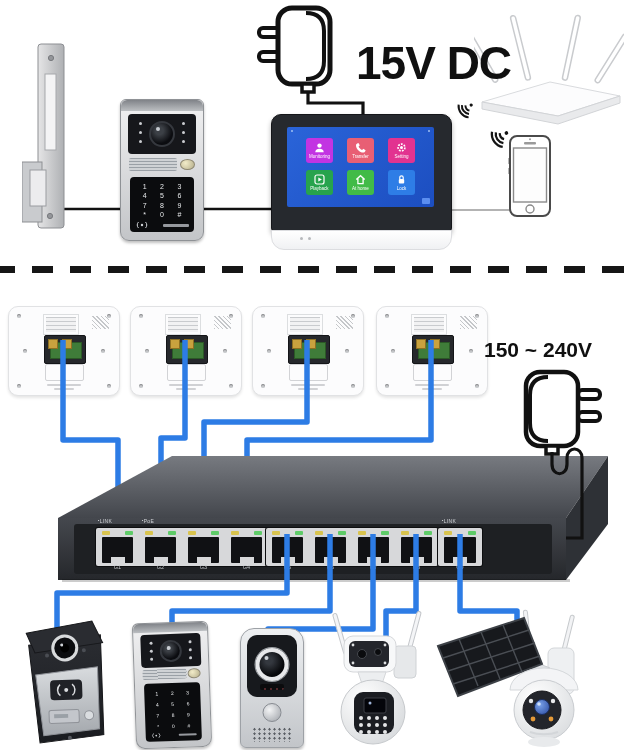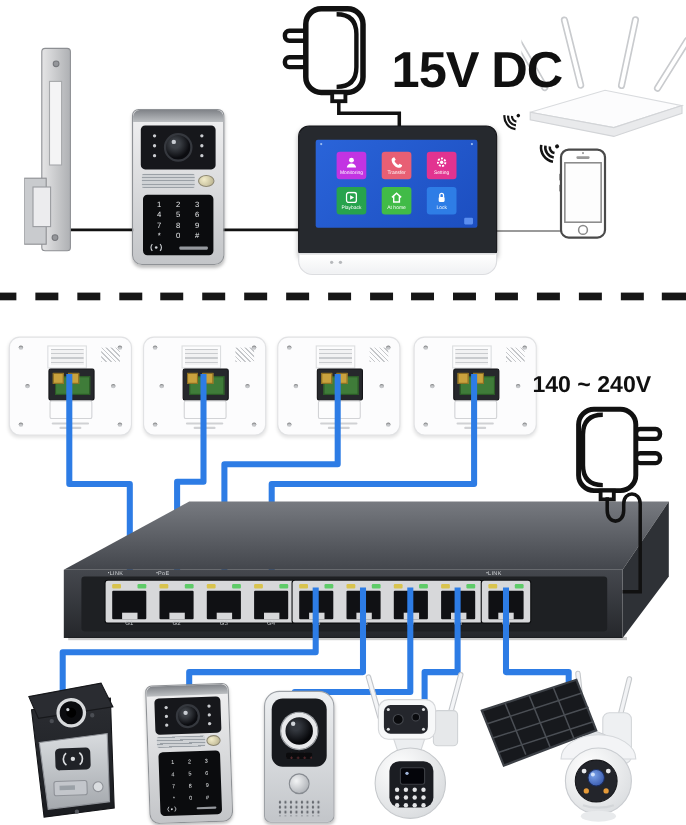--- a/index.html
+++ b/index.html
@@ -448,21 +448,21 @@
     <span class="plabel" style="left:89px">G2</span>
     <span class="plabel" style="left:132px">G3</span>
     <span class="plabel" style="left:175px">G4</span>
     <span class="plabel" style="left:216px">G5</span>
     <span class="plabel" style="left:259px">G6</span>
     <span class="plabel" style="left:302px">G7</span>
     <span class="plabel" style="left:345px">G8</span>
     <span class="plabel" style="left:388px;width:40px">G9</span>
   </div>
 
-  <div id="label-240v" class="pwr-label" style="z-index:5">140 ~ 240V</div>
+  <div id="label-240v" class="pwr-label" style="z-index:5">150 ~ 240V</div>
 
   <svg class="abs" style="left:0;top:0;z-index:5" width="624" height="750" viewBox="0 0 624 750">
     <g fill="none" stroke="#2d7ce5" stroke-width="5.5" stroke-linejoin="round">
       <path d="M287,534 V593 H57 V640"></path>
       <path d="M330,534 V611 H172 V648"></path>
       <path d="M373,534 V629 H268 V652"></path>
       <path d="M416,534 V611 H386 V652"></path>
       <path d="M460,534 V611 H517 V666"></path>
     </g>
 

